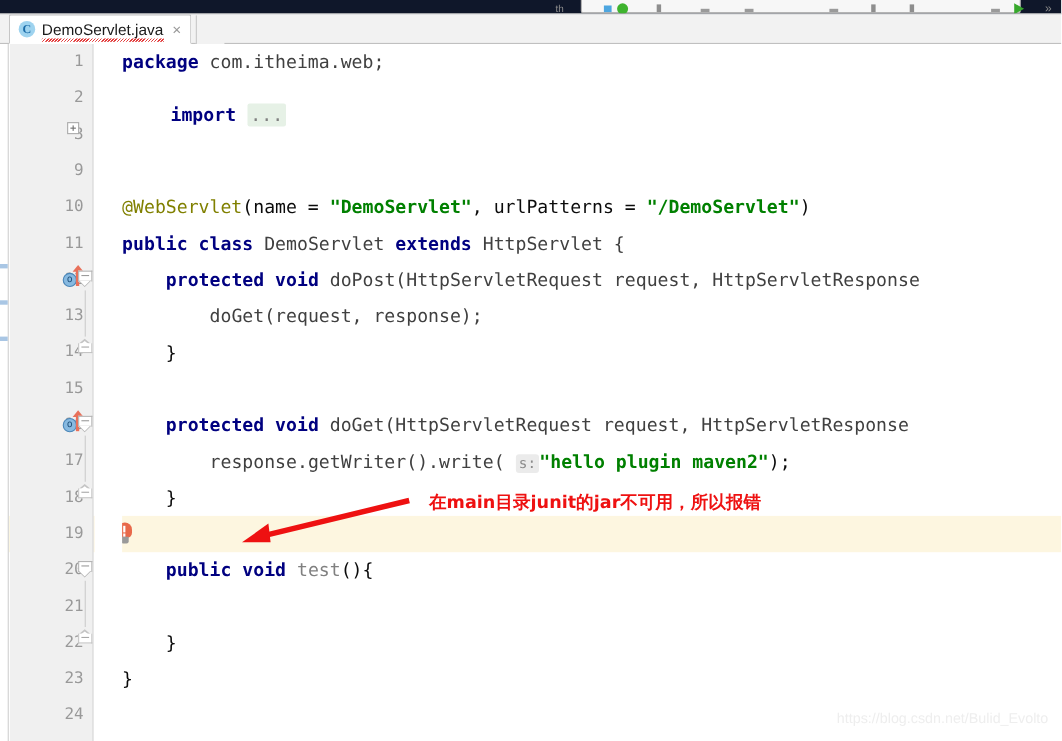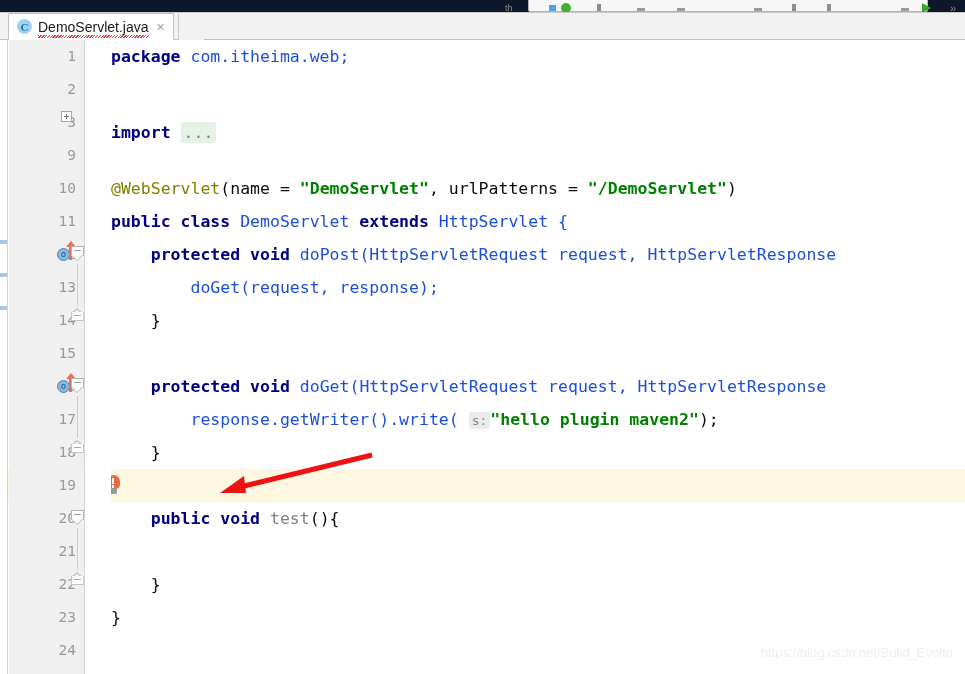--- a/index.html
+++ b/index.html
@@ -203,21 +203,21 @@
     background: #fdf6e0;
   }
   .caret-row-gutter {
     position: absolute;
     left: 9px; width: 76px; height: 33px;
     background: #f3eedc;
   }
 
   
   .kw      { color: #000080; font-weight: bold; }
-  .ident   { color: #1d4ed8; }
+  .ident   { color: #404040; }
   .str     { color: #008000; font-weight: bold; }
   .anno    { color: #808000; }
   .err     { color: #ff0000; }
   .gray    { color: #808080; }
   .punct   { color: #0b0b0b; }
   .fold-dots {
     background: #e6f1e6;
     color: #808080;
     padding: 1px 3px;
     border-radius: 2px;
@@ -525,21 +525,21 @@
         <div class="tipup"></div>
           <div class="body"></div>
           <div class="dash"></div>
       </div>
     </div>
 
     <div class="code-layer">
 
       <div class="code-line" style="top:0px;"><span class="kw">package</span><span class="ident"> com.itheima.web;</span></div>
 
-      <div class="code-line" style="top:76px;"><span class="kw">import</span><span> </span><span class="fold-dots">...</span></div>
+      <div class="code-line" style="top:48px;margin-left:44px;"><span class="kw">import</span><span> </span><span class="fold-dots">...</span></div>
 
       <div class="code-line" style="top:132px;"><span class="anno">@WebServlet</span><span class="punct">(name = </span><span class="str">"DemoServlet"</span><span class="punct">, urlPatterns = </span><span class="str">"/DemoServlet"</span><span class="punct">)</span></div>
 
       <div class="code-line" style="top:165px;"><span class="kw">public</span><span> </span><span class="kw">class</span><span class="ident"> DemoServlet </span><span class="kw">extends</span><span class="ident"> HttpServlet {</span></div>
 
       <div class="code-line" style="top:198px;"><span>    </span><span class="kw">protected</span><span> </span><span class="kw">void</span><span class="ident"> doPost(HttpServletRequest request, HttpServletResponse</span></div>
 
       <div class="code-line" style="top:231px;"><span>        </span><span class="ident">doGet(request, response);</span></div>
 
       <div class="code-line" style="top:264px;"><span>    </span><span class="punct">}</span></div>
@@ -561,14 +561,15 @@
 
     <div class="watermark">https://blog.csdn.net/Bulid_Evolto</div>
 
   </div>
 
   <svg class="annot-arrow" viewBox="0 0 180 70">
     <line x1="162" y1="15" x2="30" y2="47" stroke="#ee1111" stroke-width="5" stroke-linecap="butt"></line>
     <polygon points="10,53 34,36 36,53" fill="#ee1111"></polygon>
   </svg>
 
+  <div class="annot-text" style="left:390px; top:447px;">在main目录junit的jar不可用，所以报错</div>
 
 </div>
 
 </body></html>

